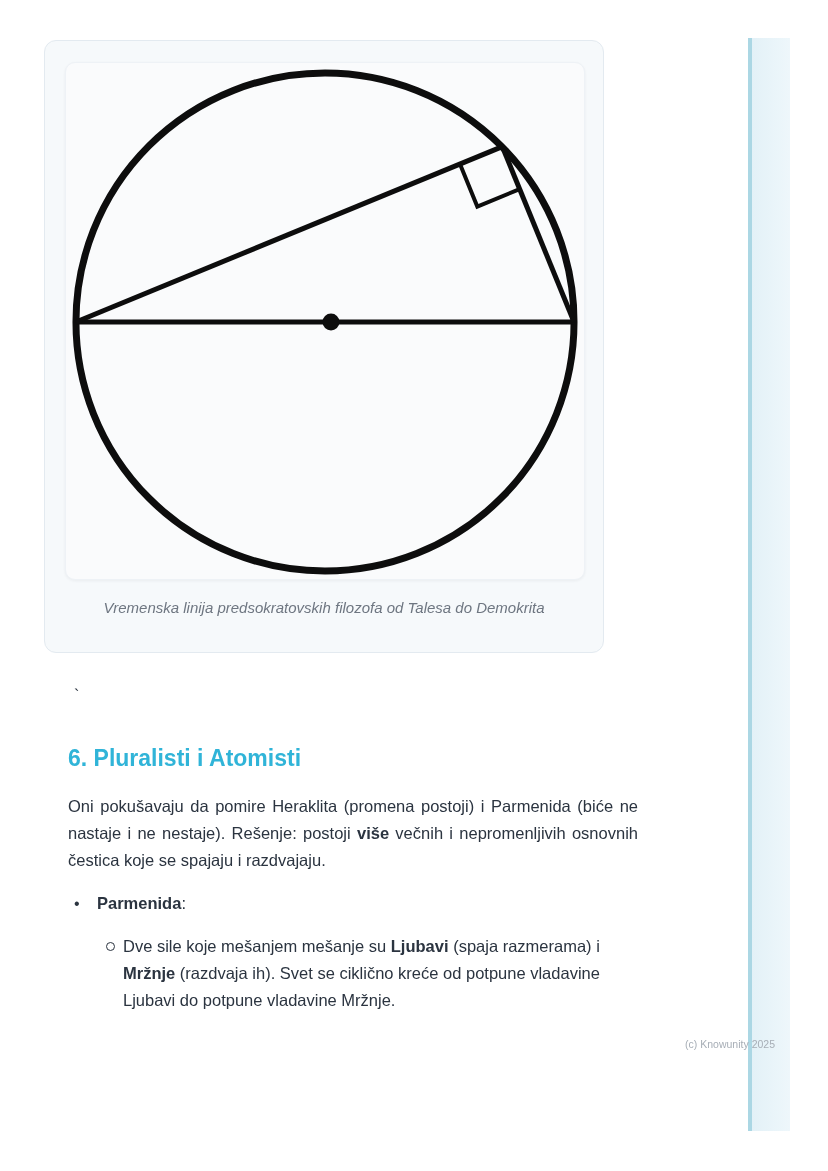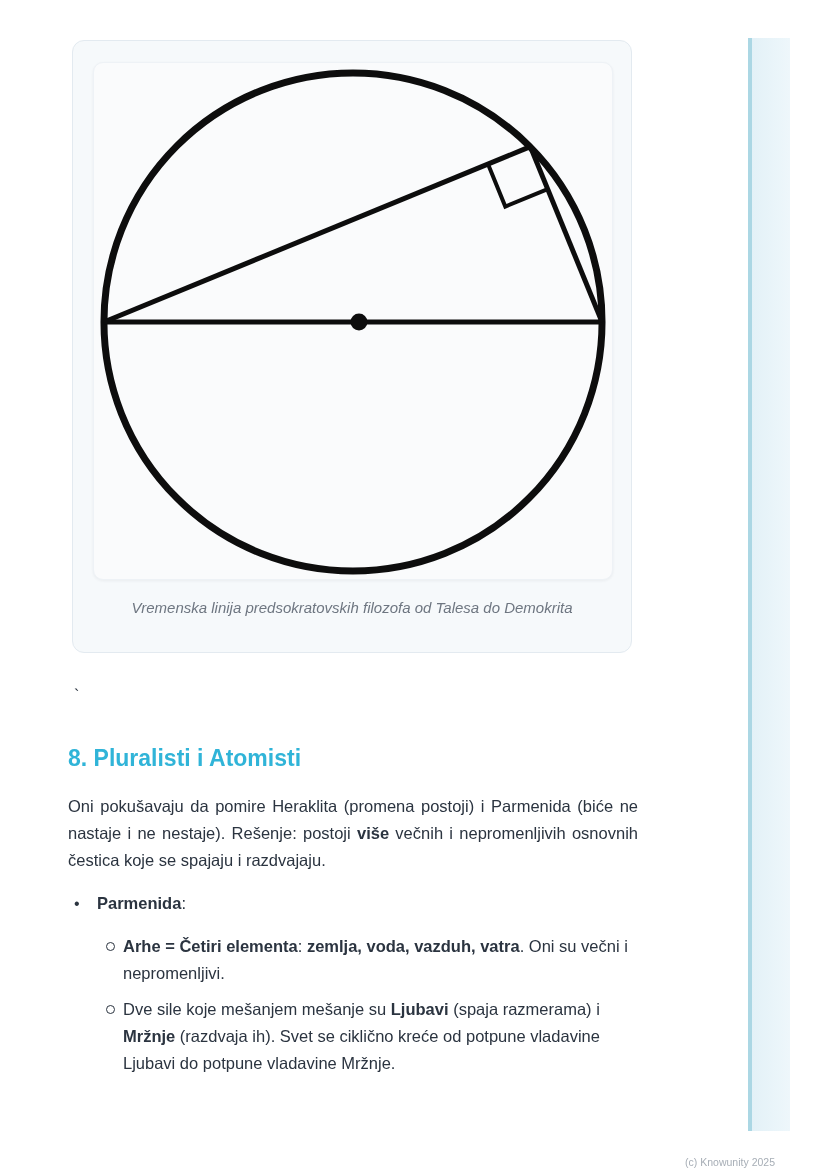--- a/index.html
+++ b/index.html
@@ -18,21 +18,21 @@
     width: 42px;
     height: 1093px;
     border-left: 4px solid var(--strip-border, #abd7e4);
     background: linear-gradient(to right, var(--strip-fill, #e3f1f7), #eef7fb);
     z-index: 1;
   }
 
   
   .figure-card {
     position: relative;
-    margin: 40px 0 0 72px;
+    margin: 40px 0 0 44px;
     width: 560px;
     height: 613px;
     background: var(--card-background, #f6f9fb);
     border: 1px solid var(--card-border, #e3eaf0);
     border-radius: 12px;
     z-index: 2;
   }
   .figure-inner {
     position: absolute;
     left: 20px;
@@ -109,21 +109,21 @@
     position: absolute;
     left: 0; top: 9px;
     width: 7px; height: 7px;
     border: 1.6px solid var(--body-text, #2b3440);
     border-radius: 50%;
   }
   .bullet-text { flex: 1 1 auto; }
 
   .page-footer {
     position: absolute;
-    top: 1156px;
+    top: 1038px;
     right: 53px;
     font-size: 10.5px;
     color: var(--footer-text, #a7aeb6);
     z-index: 3;
   }
 </style>
 </head>
 <body>
 
 <div class="side-strip"></div>
@@ -137,40 +137,34 @@
       <line x1="438" y1="84" x2="510" y2="260" stroke="var(--diagram-stroke,#0d0d0d)" stroke-width="5"></line>
       <polyline points="395.5,101.5 412.9,144.1 455.4,126.6" fill="none" stroke="var(--diagram-stroke,#0d0d0d)" stroke-width="4"></polyline>
       <circle cx="266" cy="260" r="8.5" fill="var(--diagram-stroke,#0d0d0d)"></circle>
     </svg>
   </div>
   <div class="figure-caption">Vremenska linija predsokratovskih filozofa od Talesa do Demokrita</div>
 </div>
 
 <div class="stray-backtick">`</div>
 
-<h2 class="section-heading">8. Pluralisti i Atomisti</h2>
+<h2 class="section-heading">6. Pluralisti i Atomisti</h2>
 
 <p class="body-paragraph"><span>Oni pokušavaju da pomire Heraklita (promena postoji) i Parmenida (biće ne nastaje i ne nestaje). Rešenje: postoji </span><span class="b">više</span><span> večnih i nepromenljivih osnovnih čestica koje se spajaju i razdvajaju.</span></p>
 
 <ul class="bullet-list">
   <li>
     <div class="bullet-row">
       <span class="bullet-marker">•</span>
       <div class="bullet-text"><span class="b">Parmenida</span><span>:</span></div>
     </div>
     <ul class="sub-list">
       <li class="sub-item">
         <div class="bullet-row">
           <span class="sub-marker"></span>
-          <div class="bullet-text"><span class="b">Arhe = Četiri elementa</span><span>: </span><span class="b">zemlja, voda, vazduh, vatra</span><span>. Oni su večni i nepromenljivi.</span></div>
-        </div>
-      </li>
-      <li class="sub-item">
-        <div class="bullet-row">
-          <span class="sub-marker"></span>
           <div class="bullet-text"><span>Dve sile koje mešanjem mešanje su </span><span class="b">Ljubavi</span><span> (spaja razmerama) i </span><span class="b">Mržnje</span><span> (razdvaja ih). Svet se ciklično kreće od potpune vladavine Ljubavi do potpune vladavine Mržnje.</span></div>
         </div>
       </li>
     </ul>
   </li>
 </ul>
 
 <div class="page-footer">(c) Knowunity 2025</div>
 
 </body></html>

